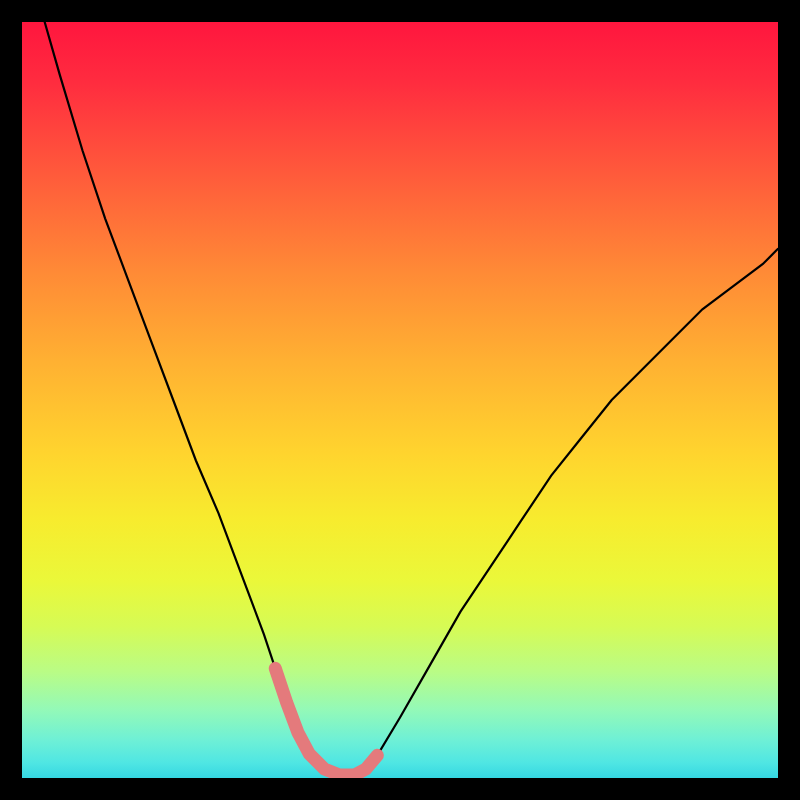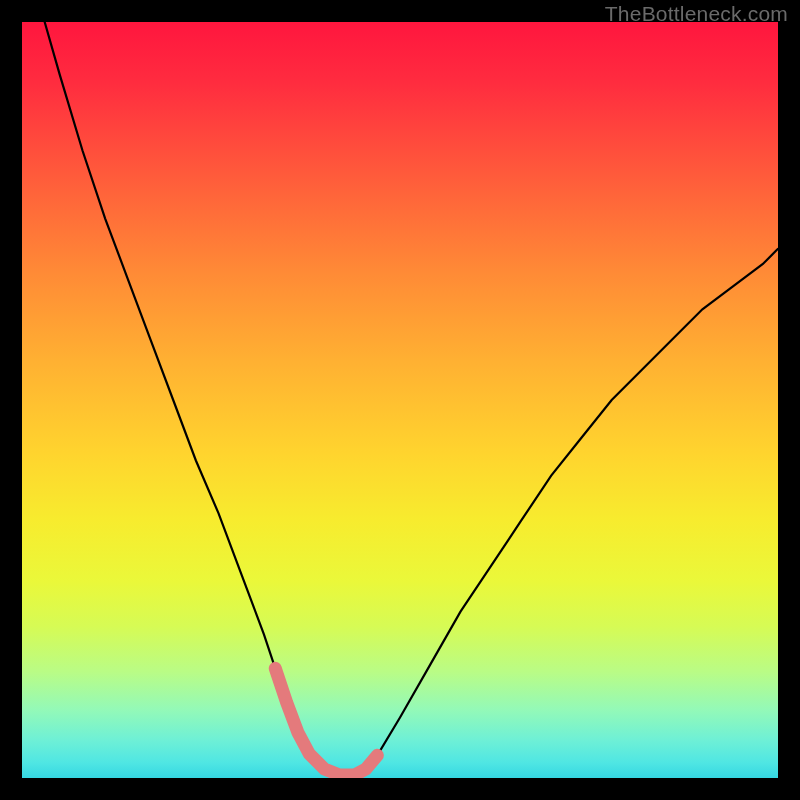--- a/index.html
+++ b/index.html
@@ -60,21 +60,20 @@
   }
   svg.curves {
     position: absolute;
     inset: 0;
   }
 </style>
 </head>
 <body>
 
 <div class="frame">
-  <div class="watermark">TheBottleneck.com</div>
 
   <div class="plot">
     <div class="gradient"></div>
 
     <svg class="curves" viewBox="0 0 756 756" preserveAspectRatio="none">
       <path fill="none" stroke="#000" stroke-width="2.2" stroke-linecap="round" d="M 22.68 0.00
                L 37.80 52.92
                L 60.48 128.52
                L 83.16 196.56
                L 105.84 257.04

